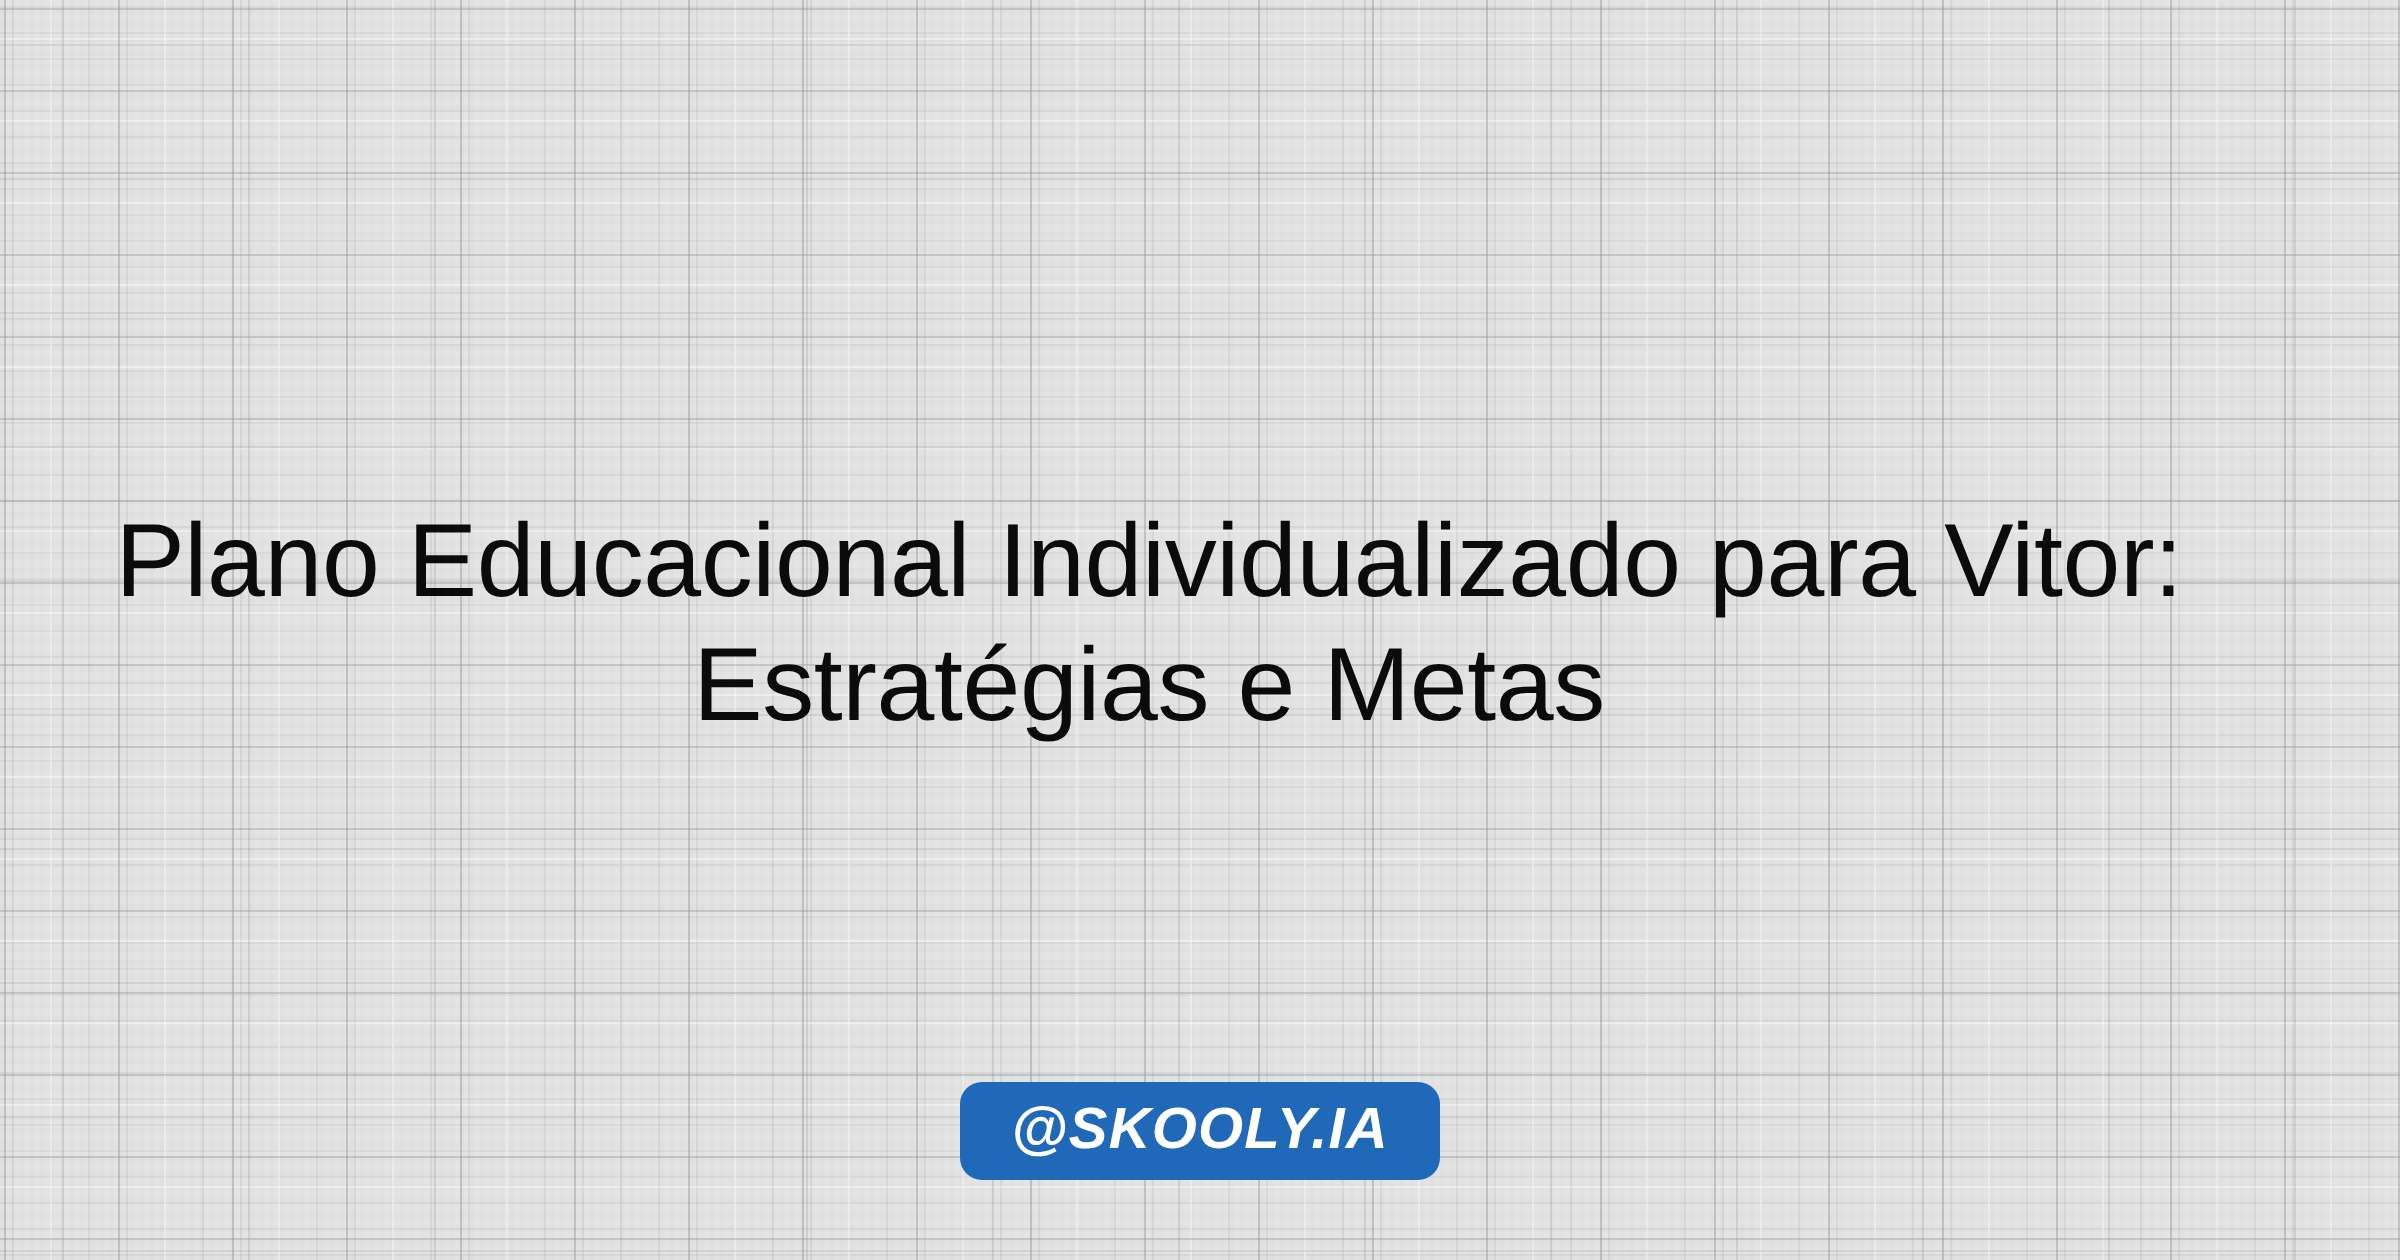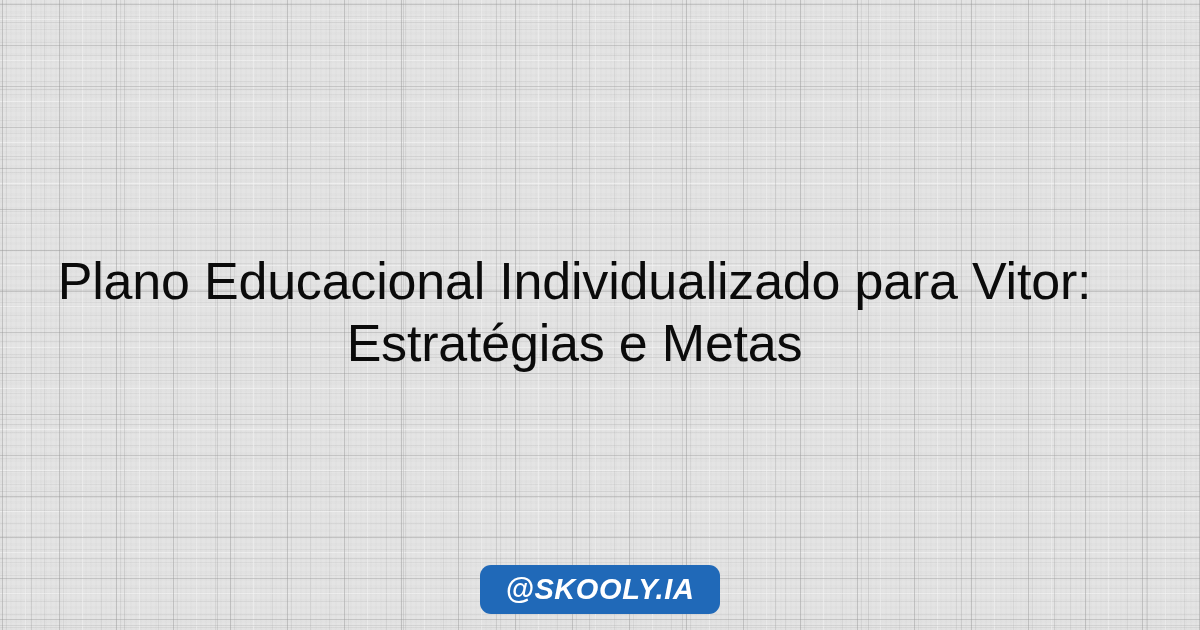--- a/index.html
+++ b/index.html
@@ -115,21 +115,20 @@
     white-space: pre-line;
   }
 
   .badge-row {
     position: absolute;
     top: 541px;
     left: 0;
     width: 1200px;
     display: flex;
     justify-content: center;
-    margin-top: 24px;
   }
 
   .badge {
     display: inline-flex;
     align-items: center;
     justify-content: center;
     height: 49px;
     padding: 0 26px;
     border-radius: 11px;
     background-color: #2069b8;

